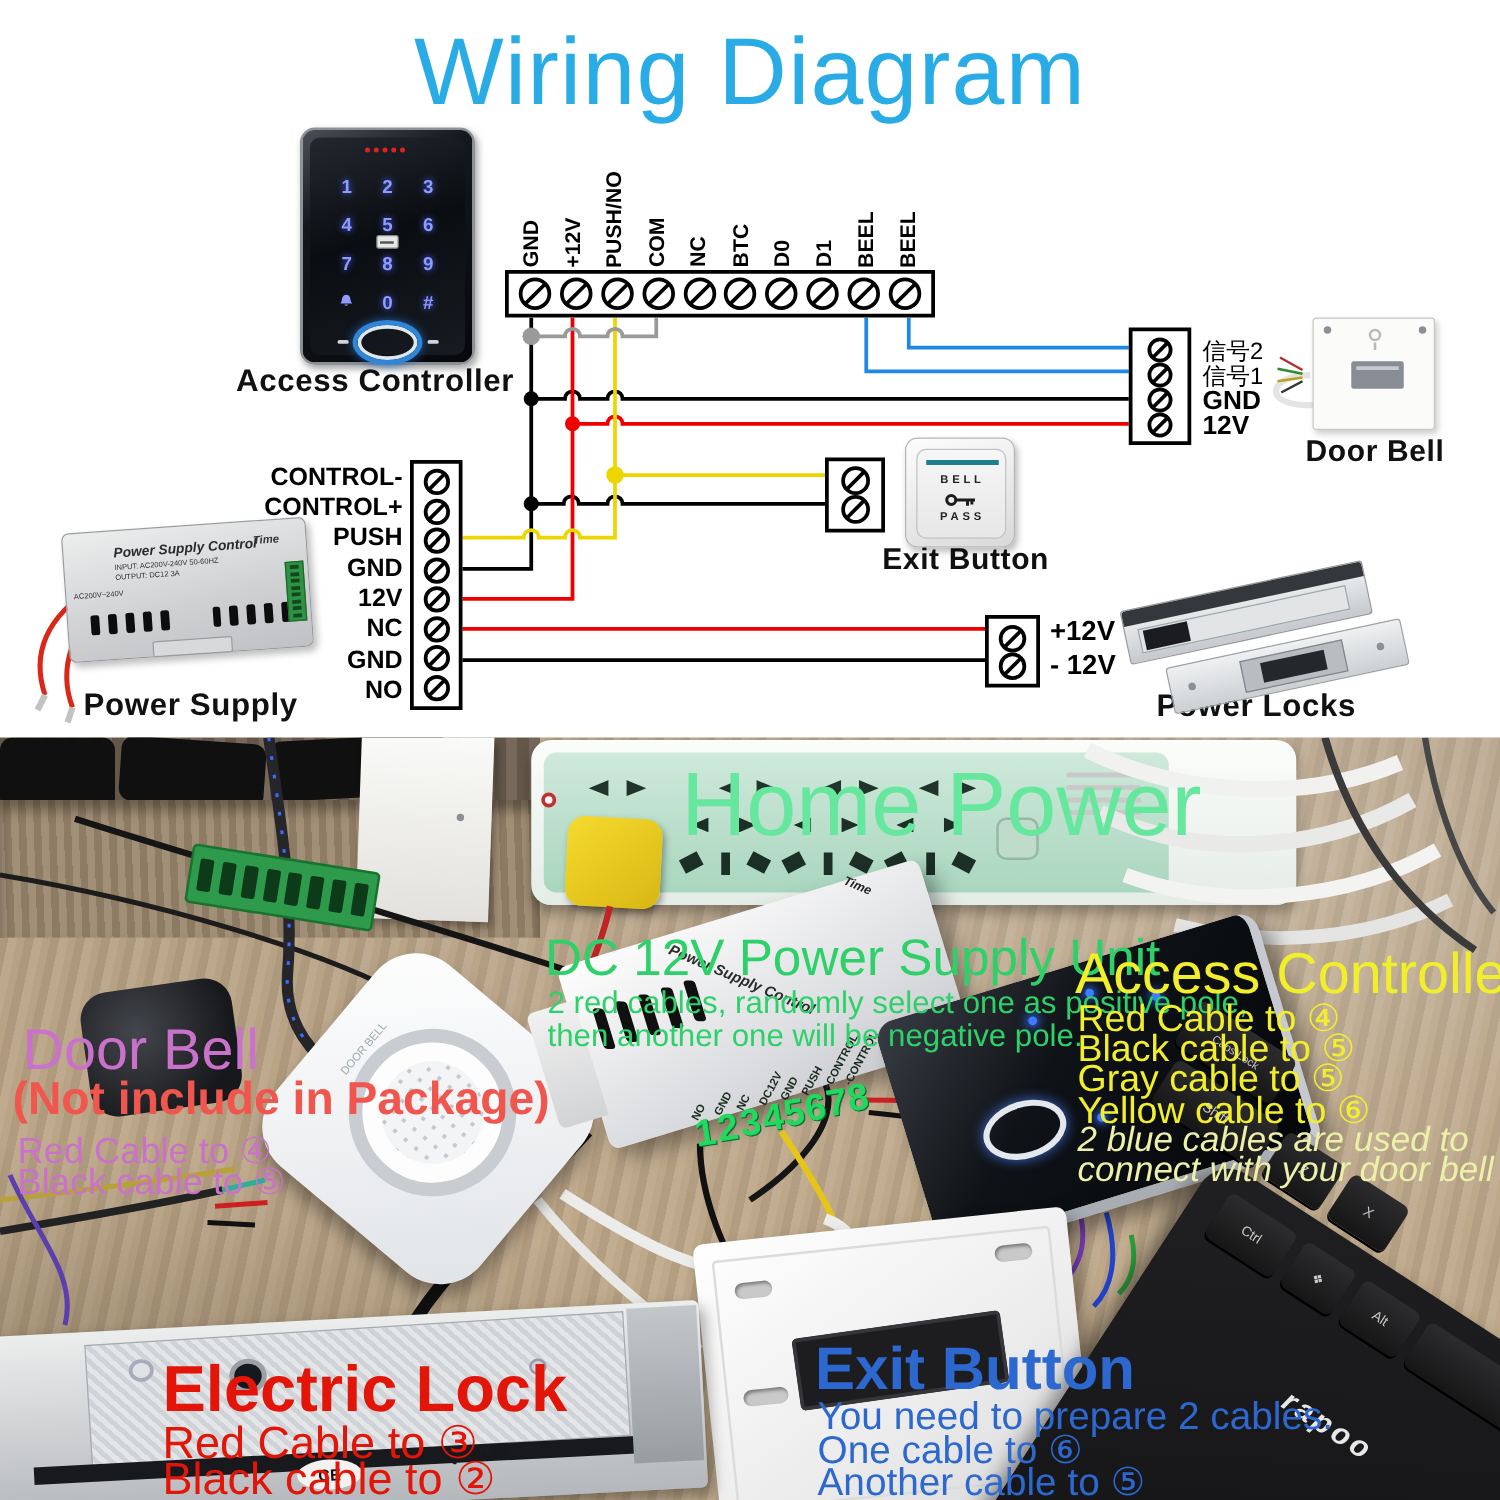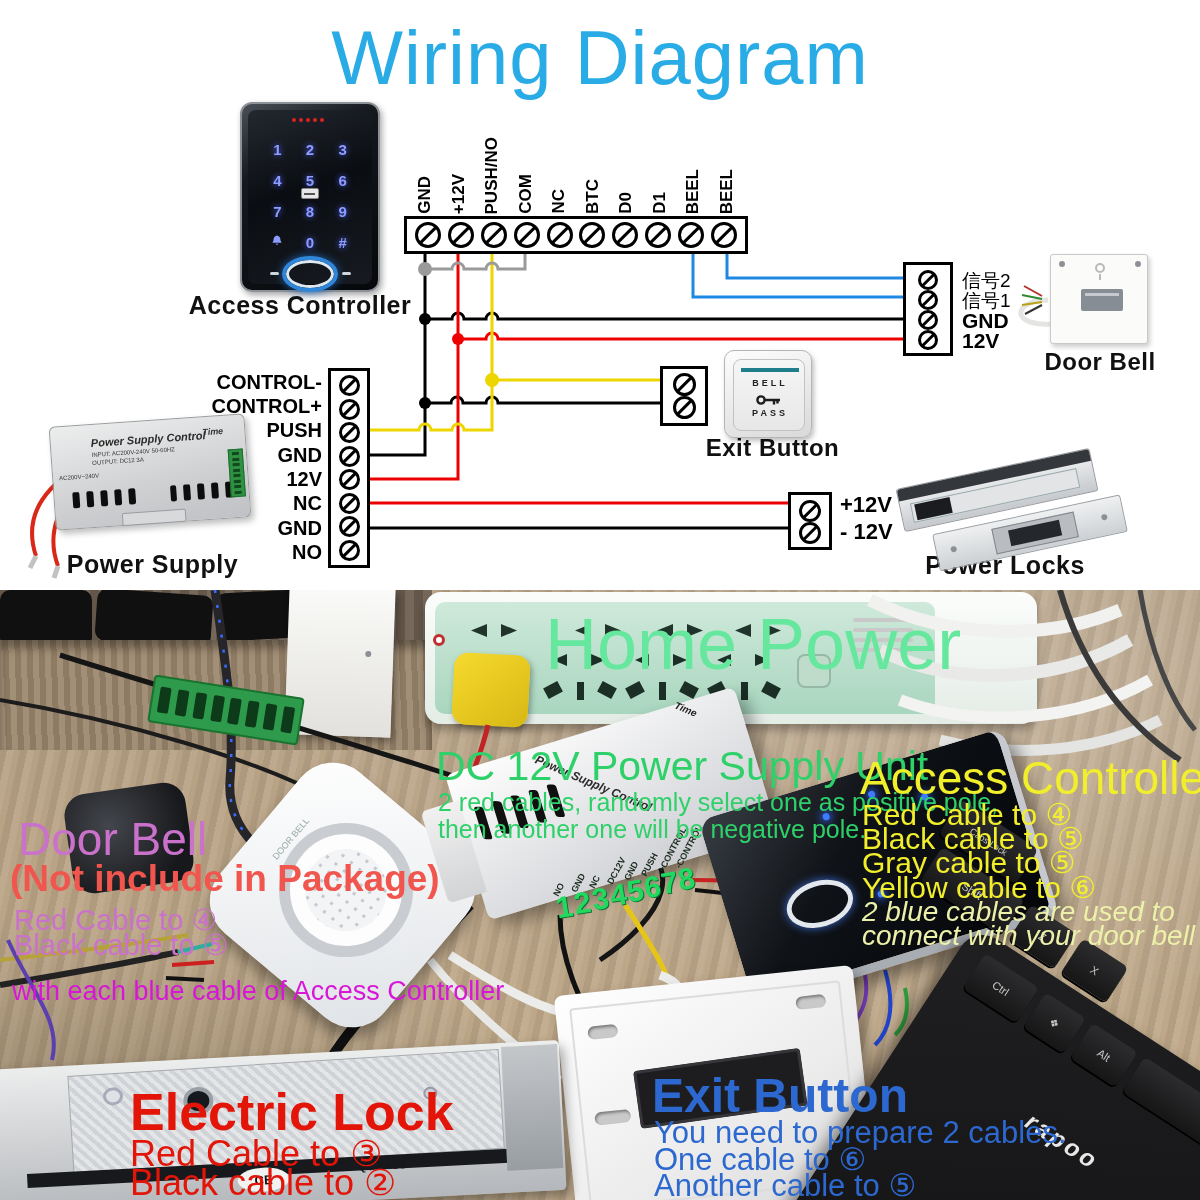--- a/index.html
+++ b/index.html
@@ -631,21 +631,20 @@
     <div class="ann" style="left:862px;top:231px;font-size:30px;color:#f1ee2b">Black cable to ⑤</div>
     <div class="ann" style="left:862px;top:255px;font-size:30px;color:#f1ee2b">Gray cable to ⑤</div>
     <div class="ann" style="left:862px;top:280px;font-size:30px;color:#f1ee2b">Yellow cable to ⑥</div>
     <div class="ann" style="left:862px;top:306px;font-size:28px;font-style:italic;color:#ecf0a8">2 blue cables are used to</div>
     <div class="ann" style="left:862px;top:330px;font-size:28px;font-style:italic;color:#ecf0a8">connect with your door bell</div>
 
     <div class="ann" style="left:18px;top:222px;font-size:46px;color:#ca71cb">Door Bell</div>
     <div class="ann" style="left:10px;top:268px;font-size:37px;font-weight:bold;color:#f0554e">(Not  include  in  Package)</div>
     <div class="ann" style="left:14px;top:313px;font-size:29px;color:#ca71cb">Red Cable to ④</div>
     <div class="ann" style="left:14px;top:338px;font-size:29px;color:#ca71cb">Black cable to ⑤</div>
-    <div class="ann" style="left:12px;top:386px;font-size:27px;color:#d816d8">with each blue cable of Access Controller</div>
 
     <div class="ann" style="left:130px;top:492px;font-size:52px;font-weight:600;color:#e31408">Electric Lock</div>
     <div class="ann" style="left:130px;top:543px;font-size:36px;color:#e31408">Red Cable to ③</div>
     <div class="ann" style="left:130px;top:572px;font-size:36px;color:#e31408">Black cable to ②</div>
 
     <div class="ann" style="left:652px;top:478px;font-size:48px;font-weight:600;color:#2c68cf">Exit Button</div>
     <div class="ann" style="left:654px;top:525px;font-size:31px;color:#2c68cf">You need to prepare 2 cables.</div>
     <div class="ann" style="left:654px;top:551px;font-size:31px;color:#2c68cf">One cable to ⑥</div>
     <div class="ann" style="left:654px;top:577px;font-size:31px;color:#2c68cf">Another cable to ⑤</div>
   </section>

